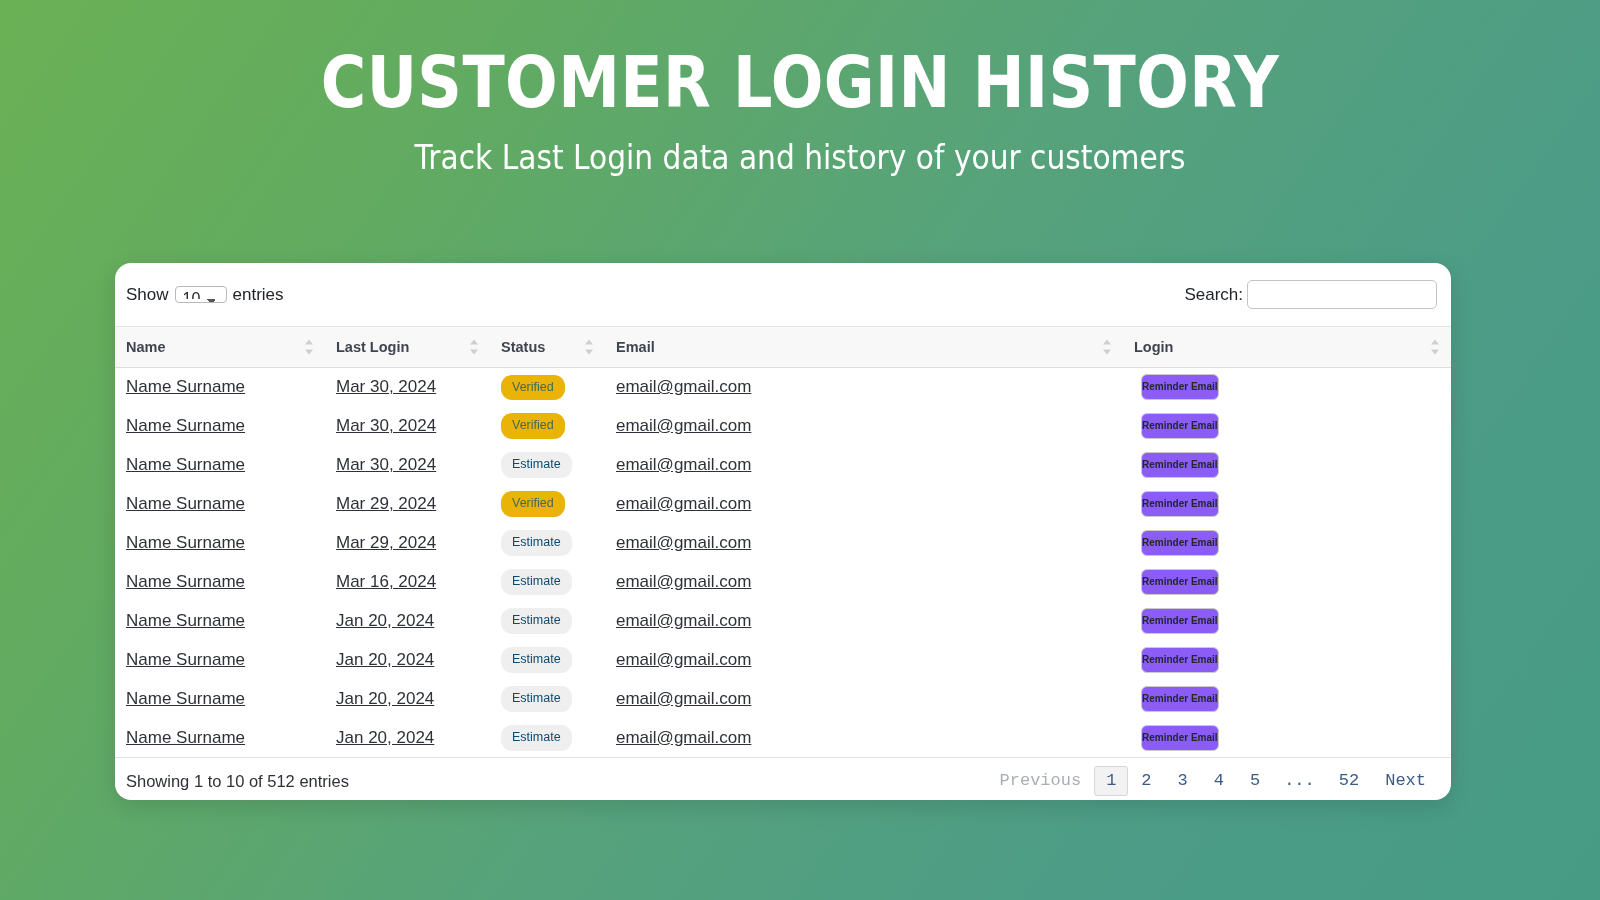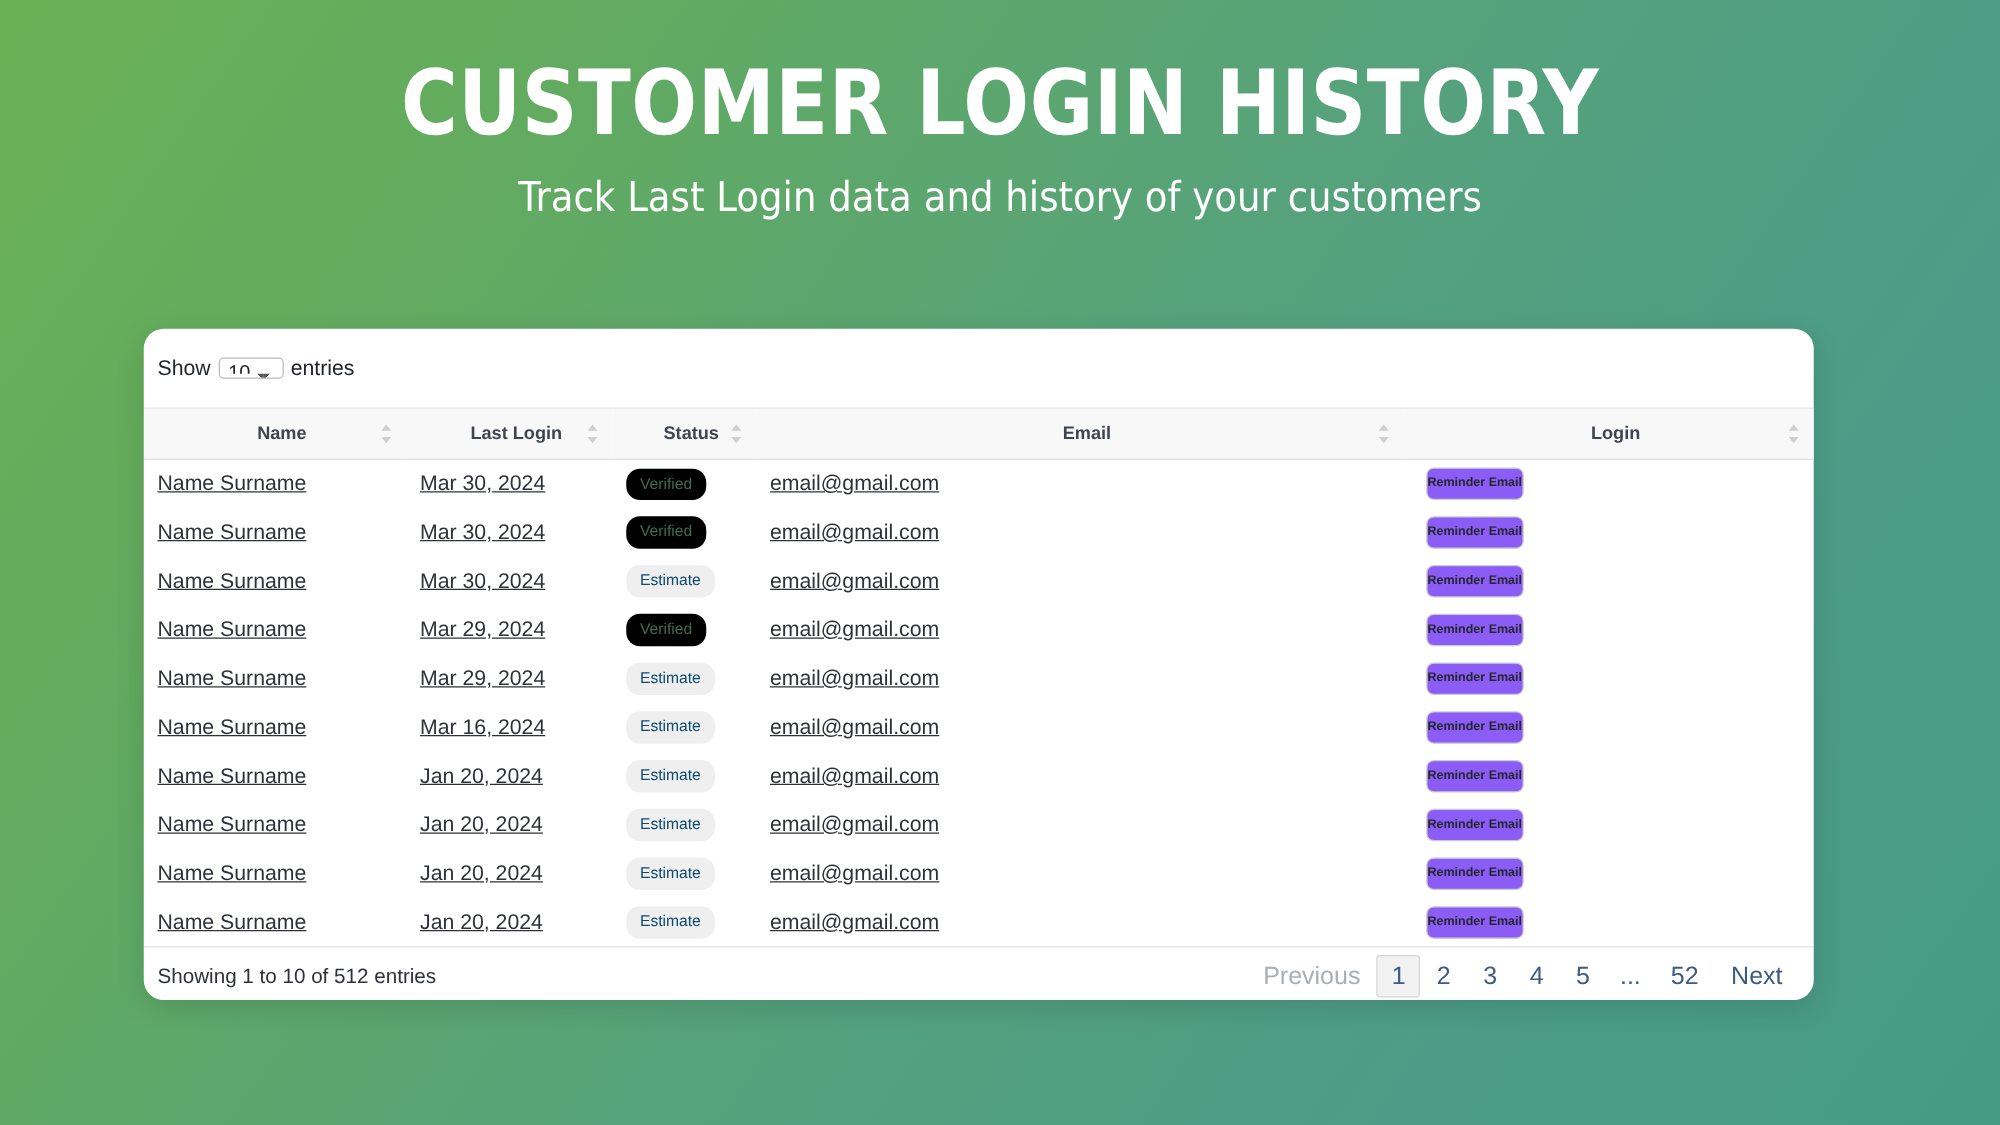--- a/index.html
+++ b/index.html
@@ -125,21 +125,21 @@
     border-collapse: collapse;
     table-layout: fixed;
   }
   thead tr {
     background: #f8f8f8;
     border-top: 1px solid #e4e4e4;
     border-bottom: 1px solid #dedede;
   }
   thead th {
     height: 41px;
-    text-align: center;
+    text-align: left;
     font-size: 14.5px;
     font-weight: bold;
     color: #3f4550;
     padding: 0 0 0 11px;
     position: relative;
     vertical-align: middle;
   }
   .sort-icon {
     position: absolute;
     right: 11px;
@@ -178,21 +178,21 @@
   tbody tr:last-child td { border-bottom: 1px solid #e2e2e2; }
 
   .badge {
     display: inline-block;
     font-size: 12.5px;
     line-height: 1;
     padding: 6px 11px 7px;
     border-radius: 11px;
     white-space: nowrap;
   }
-  .badge-verified { background: #000000; color: #3f6b52; }
+  .badge-verified { background: #eab308; color: #3f6b52; }
   .badge-estimate { background: #efeff0; color: #0c4a6e; }
 
   .btn-action {
     font-family: "Liberation Sans", sans-serif;
     font-size: 10px;
     font-weight: bold;
     color: #23272c;
     background: #8b5cf6;
     border: 1px solid #c9cbcd;
     border-radius: 6px;
@@ -214,22 +214,22 @@
   .footer-info {
     font-size: 16.5px;
     color: #2e3238;
   }
   .pagination {
     display: flex;
     align-items: center;
     gap: 0px;
   }
   .page-btn {
-    font-family: Liberation Sans, sans-serif;
-    font-size: 20px;
+    font-family: Liberation Mono, monospace;
+    font-size: 17px;
     color: #3b5b86;
     background: transparent;
     border: 1px solid transparent;
     padding: 3px 12px;
     cursor: pointer;
     line-height: 1.3;
   }
   .page-btn.disabled { color: #a9aeb4; cursor: default; }
   .page-btn.ellipsis { color: #3b5b86; cursor: default; padding: 3px 10px; }
   .page-btn.active {
@@ -248,20 +248,24 @@
   <div class="hero-sub">Track Last Login data and history of your customers</div>
 </div>
 
 <div class="card">
 
   <div class="table-controls">
     <div class="length-control">
       <span>Show</span>
       <select class="length-select"><option value="10">10</option><option value="25">25</option><option value="50">50</option><option value="100">100</option></select>
       <span>entries</span>
+    </div>
+    <div class="search-control">
+      <label>Search:</label>
+      <input class="search-input" type="text" placeholder="" style="">
     </div>
   </div>
 
   <div class="table-wrap">
     <table>
       <colgroup>
         <col class="col-name">
           <col class="col-login">
           <col class="col-status">
         <col class="col-email">

